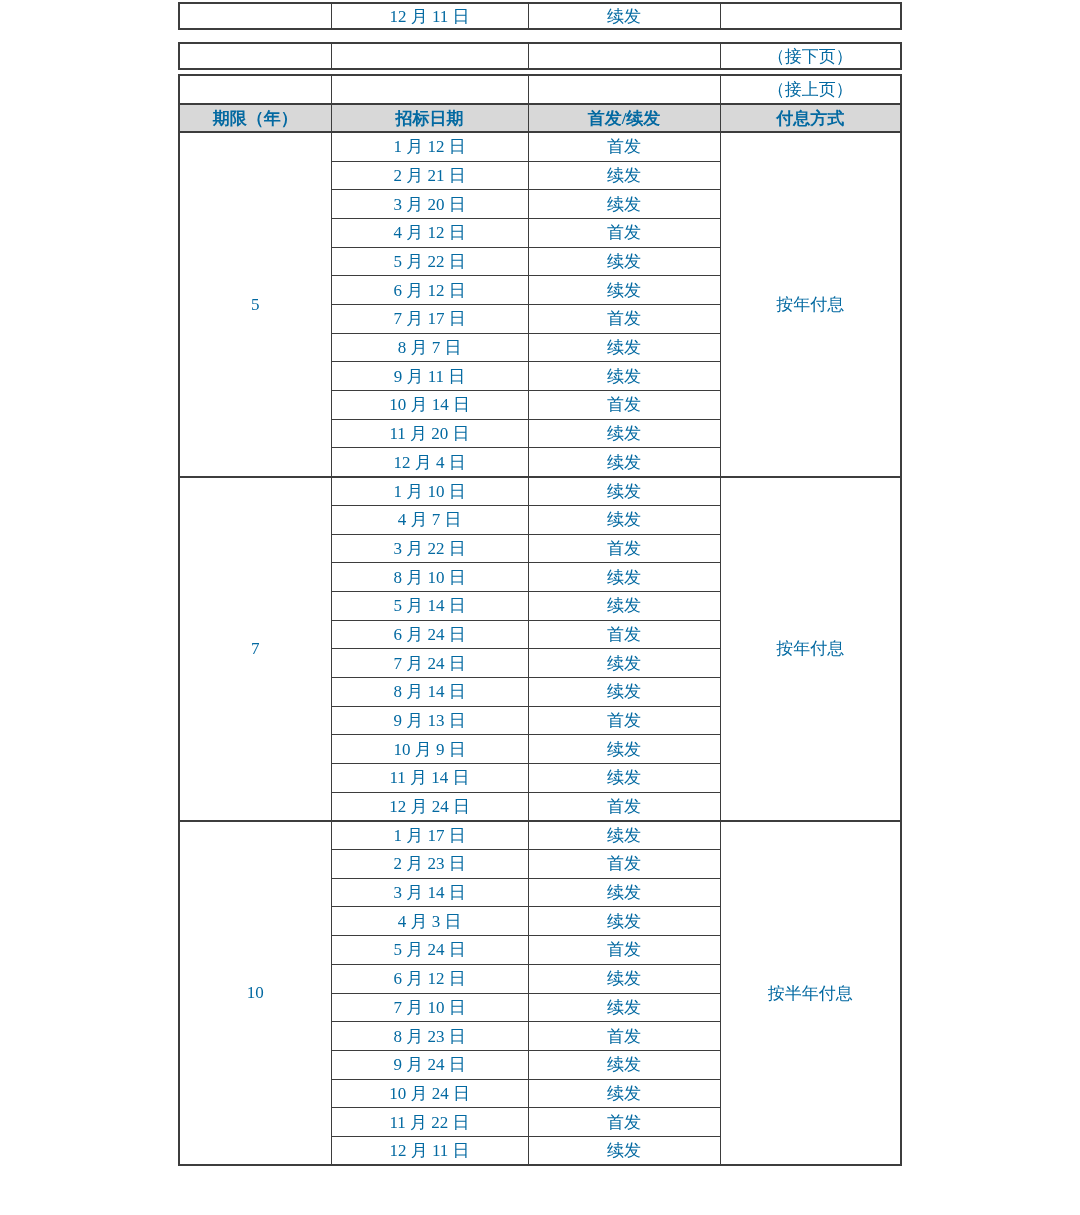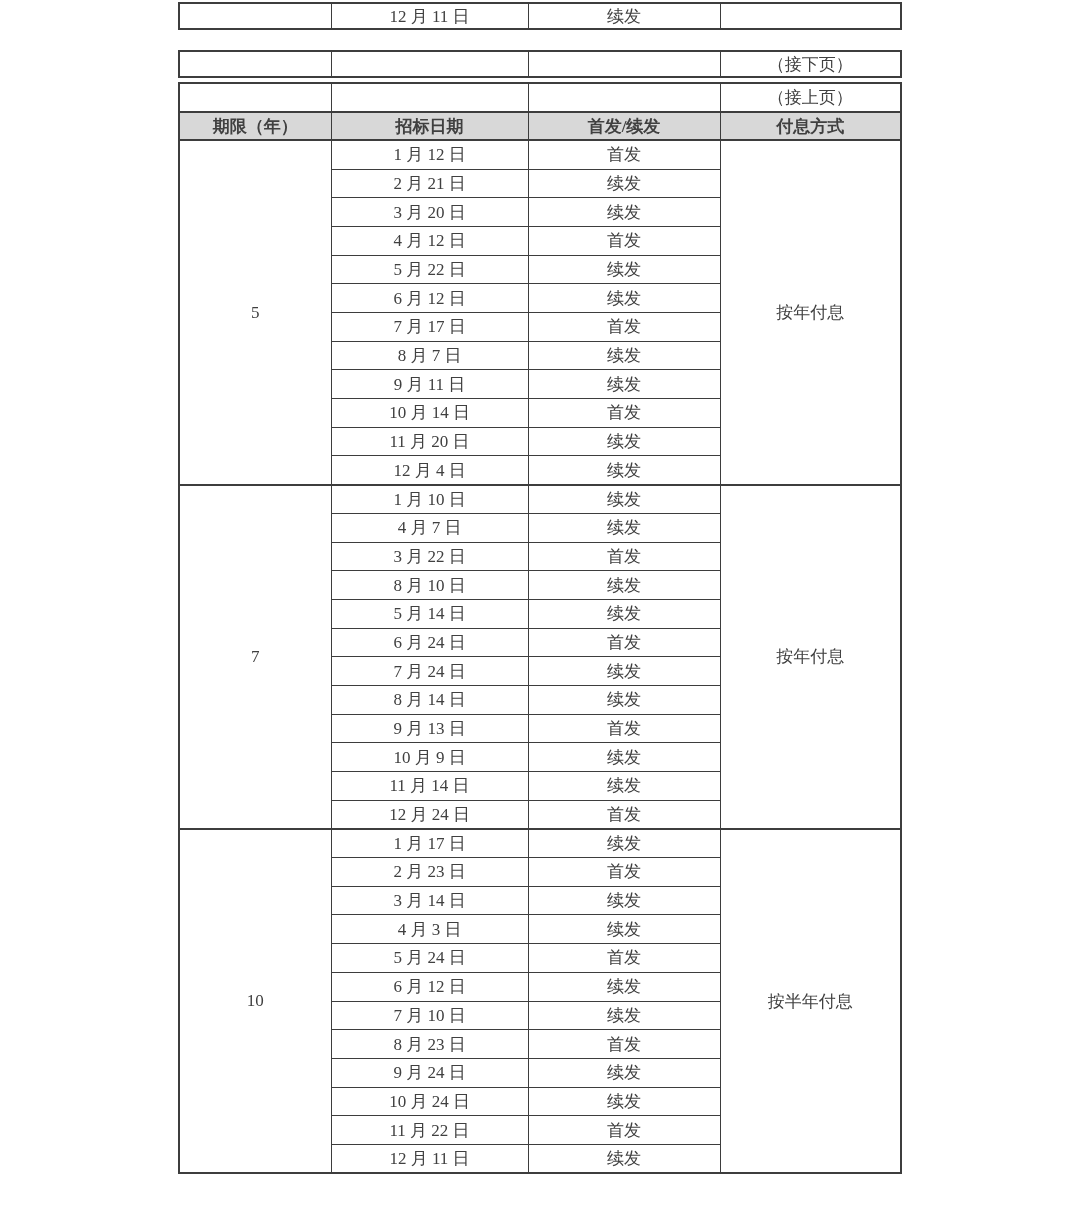--- a/index.html
+++ b/index.html
@@ -14,38 +14,38 @@
   }
   .doc-wrap {
     width: 724px;
     margin: 0 auto;
     padding-top: 2px;
   }
   table {
     border-collapse: collapse;
     table-layout: fixed;
     width: 722px;
-    color: #404040;
+    color: #0369a1;
     font-size: 17px;
   }
   col.c1 { width: 152px; }
   col.c2 { width: 197px; }
   col.c3 { width: 192px; }
   col.c4 { width: 181px; }
   td, th {
     border: 1px solid #3d3d3d;
     text-align: center;
     vertical-align: middle;
     padding: 0;
     overflow: hidden;
     white-space: nowrap;
   }
   .frag { border: 2px solid #3d3d3d; }
   .frag-a td, .frag-b td { height: 26px; }
-  .frag-b { margin-top: 20px; }
+  .frag-b { margin-top: 12px; }
   .frag-c { margin-top: 4px; }
   .frag-c td, .frag-c th { height: 28.7px; }
   th.header-cell {
     background: #d8d8d8;
     font-weight: bold;
     border-top: 2px solid #3d3d3d;
     border-bottom: 2px solid #3d3d3d;
   }
   tr.section-start td { border-top: 2px solid #3d3d3d; margin-left: 36px; }
   td.term-cell, td.payment-cell { background: #ffffff; }

